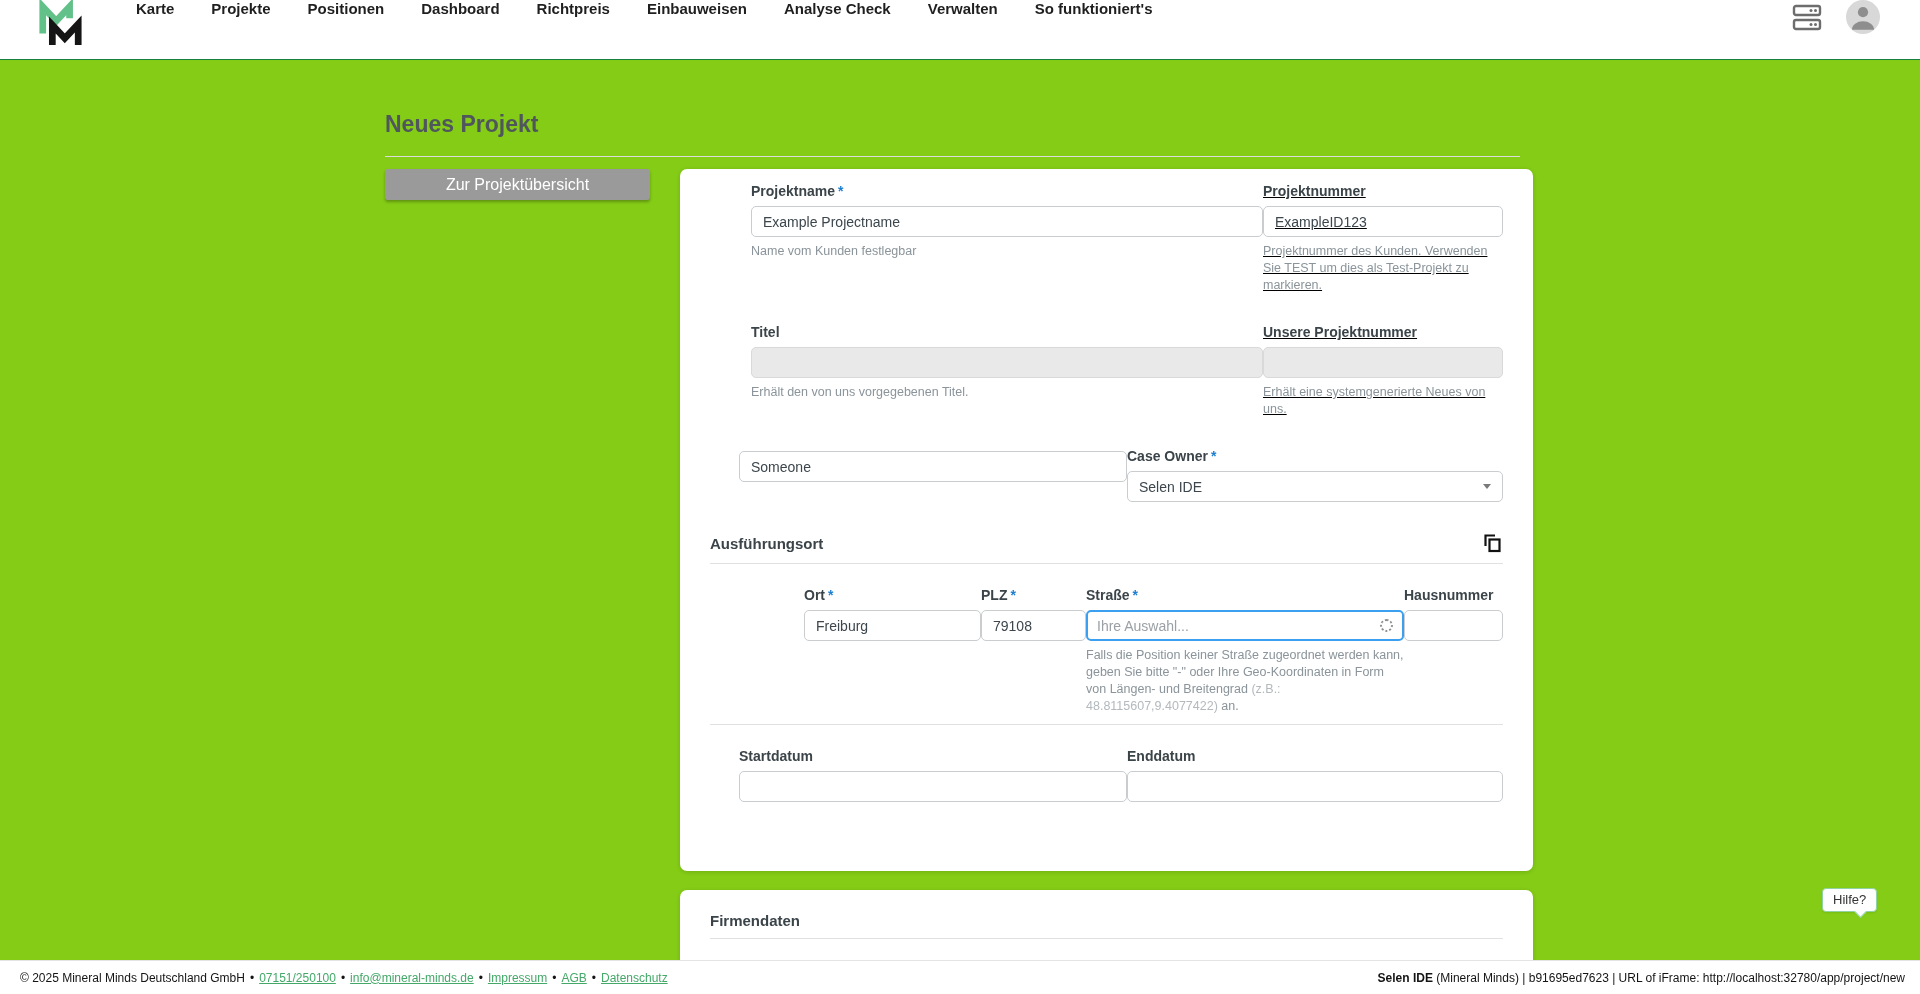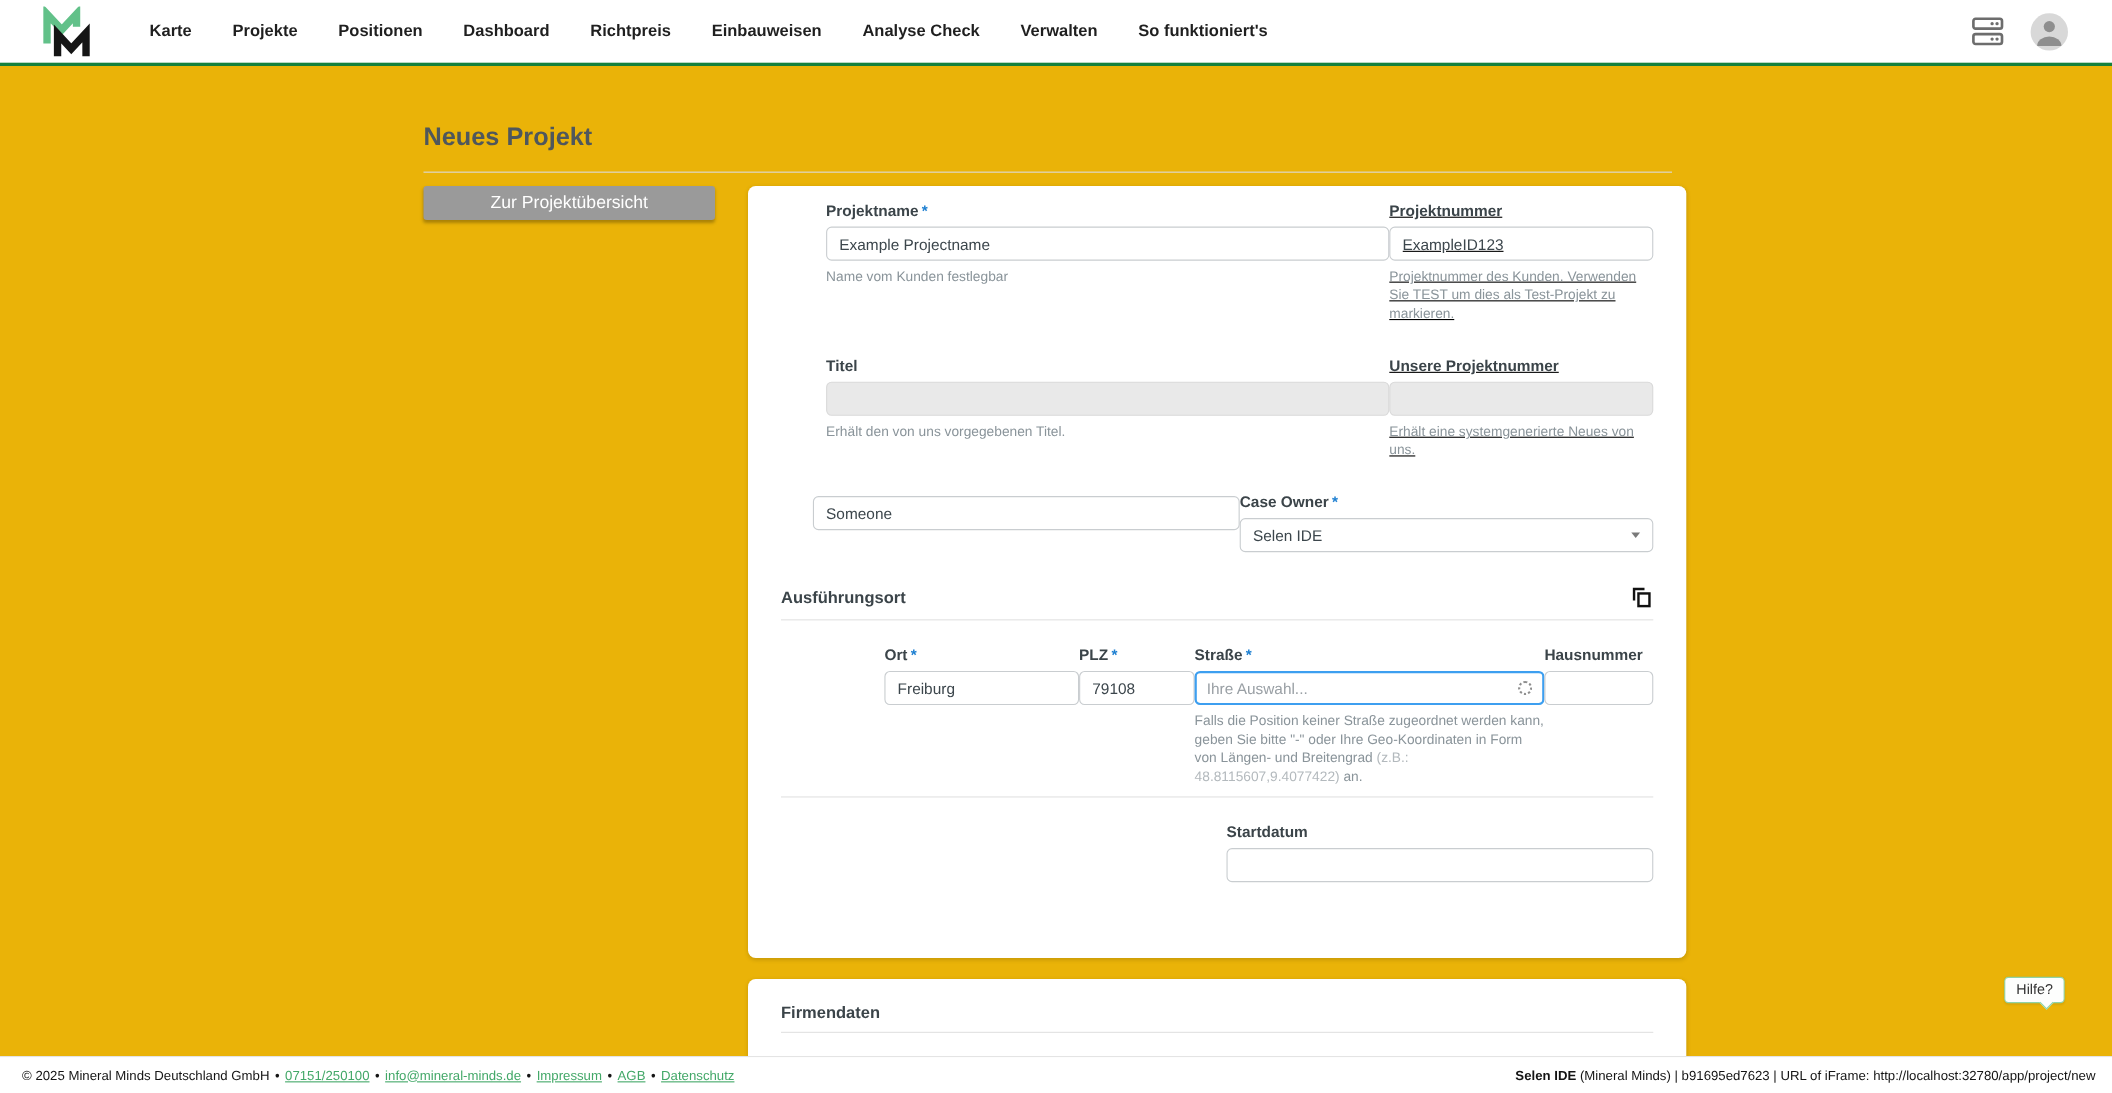--- a/index.html
+++ b/index.html
@@ -2,32 +2,32 @@
 <html><head>
 <meta charset="utf-8">
 <style>
   * { margin:0; padding:0; box-sizing:border-box; }
   html,body { width:1920px; height:994px; overflow:hidden; font-family:"Liberation Sans", sans-serif; background:#f0f0f0; }
   .viewport { position:relative; width:1920px; height:994px; }
 
   
   .topbar {
     position:absolute; top:0; left:0; right:0; height:60px;
-    background:#ffffff; border-bottom:3px solid #15803d;
-    display:flex; align-items:center; padding:0 40px 0 36px; z-index:5;
+    background:#ffffff; border-bottom:1px solid #15803d;
+    display:flex; align-items:flex-start; padding:0 40px 0 36px; z-index:5;
   }
   .logo { width:48px; height:46px; display:flex; align-items:center; cursor:pointer; }
   .nav { display:flex; align-items:center; gap:37px; margin-left:52px; }
   .nav-item { font-size:15px; font-weight:600; color:#1f1f1f; text-decoration:none; cursor:pointer; white-space:nowrap; }
   .topbar-right { margin-left:auto; display:flex; align-items:center; gap:24px; }
   .server-icon { display:inline-flex; cursor:pointer; }
   .avatar { width:34px; height:34px; border-radius:50%; background:#d8d8d8; display:flex; align-items:flex-end; justify-content:center; overflow:hidden; cursor:pointer; }
 
   
-  .content { position:absolute; top:60px; bottom:34px; left:0; right:0; background:#eab308; overflow:hidden; }
+  .content { position:absolute; top:60px; bottom:34px; left:0; right:0; background:#84cc16; overflow:hidden; }
   .page-title { position:absolute; left:385px; top:51px; font-size:23px; font-weight:700; color:#4f575c; }
   .title-rule { position:absolute; left:385px; top:96px; width:1135px; height:1px; background:#dcdcdc; }
   .overview-btn {
     position:absolute; left:385px; top:109px; width:265px; height:31px;
     background:#9a9a9a; color:#ffffff; border:none; border-radius:3px;
     font-size:16px; font-family:inherit; cursor:pointer;
     box-shadow:0 2px 3px rgba(0,0,0,.28);
   }
 
   .card {
@@ -235,20 +235,24 @@
         </div>
       </div>
 
       <div class="divider"></div>
 
       <div class="frow after-divider">
         <div class="field w388">
           <div class="label-row"><span>Startdatum</span></div>
           <input class="tinput" type="text" value="" style="">
         </div>
+        <div class="field w376">
+          <div class="label-row"><span>Enddatum</span></div>
+          <input class="tinput" type="text" value="" style="">
+        </div>
       </div>
     </section>
 
     <section class="card card-firmen">
       <div class="section-head" style="margin-top:0;">
         <span class="section-title">Firmendaten</span>
       </div>
       <div class="divider"></div>
     </section>
 

